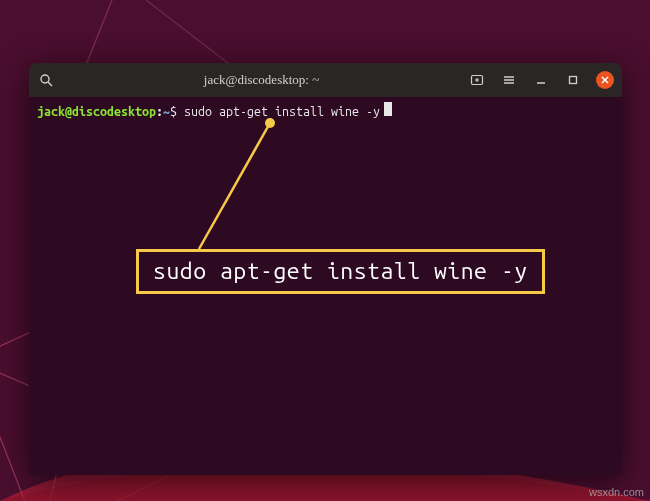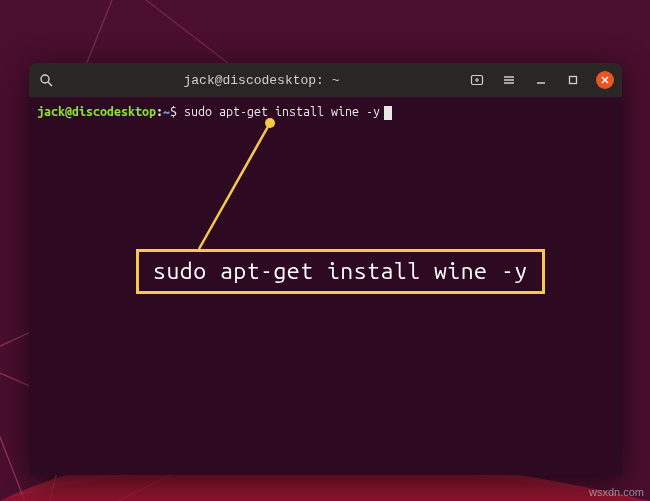--- a/index.html
+++ b/index.html
@@ -32,21 +32,21 @@
       flex-direction: column;
     }
     .titlebar {
       height: 34px;
       background: #2b2626;
       display: flex;
       align-items: center;
       padding: 0 8px;
       gap: 8px;
       color: #d4cfcb;
-      font-family: Liberation Mono, monospace;
+      font-family: Liberation Serif, serif;
       font-size: 13px;
     }
     .title-icon {
       width: 18px;
       height: 18px;
       display: flex;
       align-items: center;
       justify-content: center;
       border-radius: 50%;
     }
@@ -83,21 +83,20 @@
       padding: 5px 8px;
       color: #e8e8e8;
       font-size: 12.5px;
       line-height: 18px;
       position: relative;
     }
     .prompt-line {
       display: flex;
       flex-wrap: nowrap;
       white-space: pre;
-      align-items: flex-end;
     }
     .prompt-user { color: #8ae234; font-weight: bold; }
     .prompt-colon { color: #e8e8e8; font-weight: bold; }
     .prompt-path { color: #729fcf; font-weight: bold; }
     .prompt-dollar { color: #e8e8e8; }
     .prompt-cmd { color: #e8e8e8; }
     .cursor-block {
       display: inline-block;
       width: 8px;
       height: 14px;

